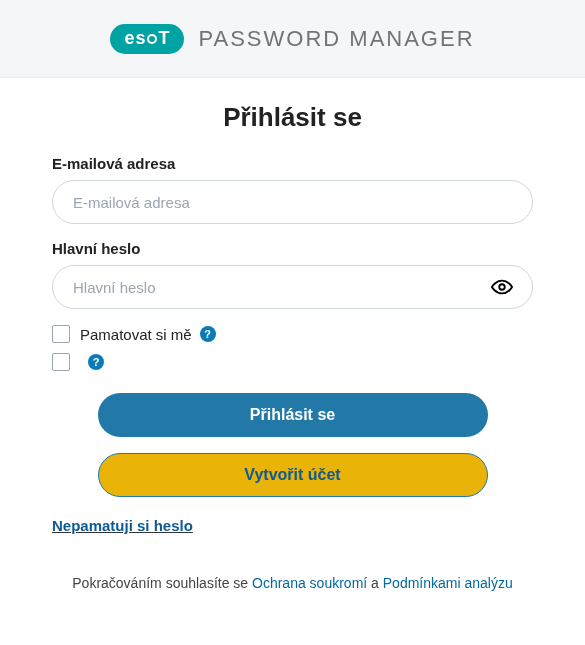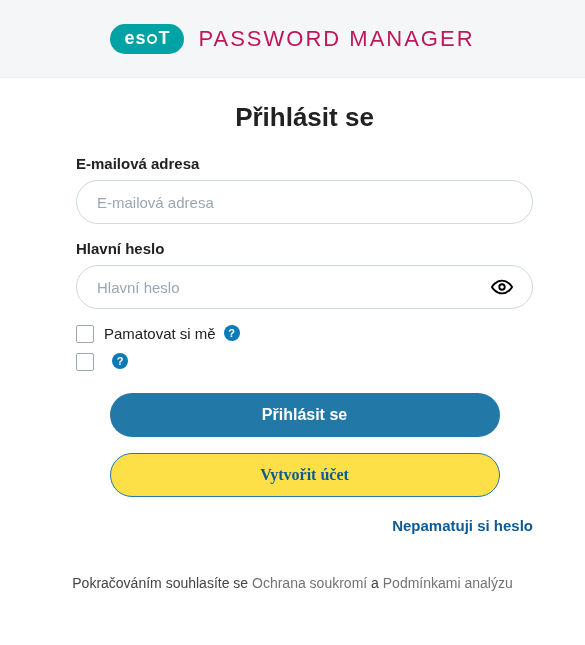--- a/index.html
+++ b/index.html
@@ -36,28 +36,27 @@
       display: inline-block;
       width: 10px;
       height: 10px;
       border: 2px solid #fff;
       border-radius: 50%;
       margin: 0 1px;
       position: relative;
       top: 0px;
     }
     .app-title {
-      color: #be185d;
+      color: #737373;
       font-size: 22px;
       font-weight: 500;
       letter-spacing: 2px;
     }
     .content {
       padding: 0 52px;
-      margin-left: 24px;
     }
     .page-title {
       text-align: center;
       font-size: 26px;
       font-weight: 600;
       color: #222;
       margin-top: 24px;
       margin-bottom: 22px;
     }
     .label {
@@ -91,20 +90,21 @@
       background: none;
       border: none;
       cursor: pointer;
       color: #000;
       padding: 4px;
       display: flex;
       align-items: center;
     }
     .check-row {
       display: flex;
+      align-items: center;
       margin-bottom: 10px;
     }
     .checkbox {
       width: 18px;
       height: 18px;
       border: 1.5px solid #9aa6b2;
       border-radius: 2px;
       margin-right: 10px;
       background: #fff;
       flex-shrink: 0;
@@ -147,47 +147,47 @@
       display: flex;
       align-items: center;
       justify-content: center;
     }
     .btn-primary {
       background: #2279a8;
       color: #fff;
       border: none;
     }
     .btn-secondary {
-      background: #fde047;
+      background: #eab308;
       color: #0d5a94;
       border: 1.5px solid #2279a8;
-      font-family: Liberation Serif, serif;
     }
     .link-row {
-      text-align: right;
+      text-align: left;
       margin-top: 20px;
+      text-decoration: underline;
     }
     .text-link {
       color: #0d5a94;
       font-size: 15px;
       font-weight: 600;
       text-decoration: none;
       cursor: pointer;
     }
     .footer {
       position: absolute;
       left: 0; right: 0;
       top: 572px;
       text-align: center;
       font-size: 14px;
       color: #444;
       line-height: 1.7;
     }
     .footer .inline-link {
-      color: #737373;
+      color: #0369a1;
       text-decoration: none;
       cursor: pointer;
       margin-top: 19px;
     }
   </style>
 </head>
 <body>
 
 <div class="topbar">
   <span class="logo-pill">

